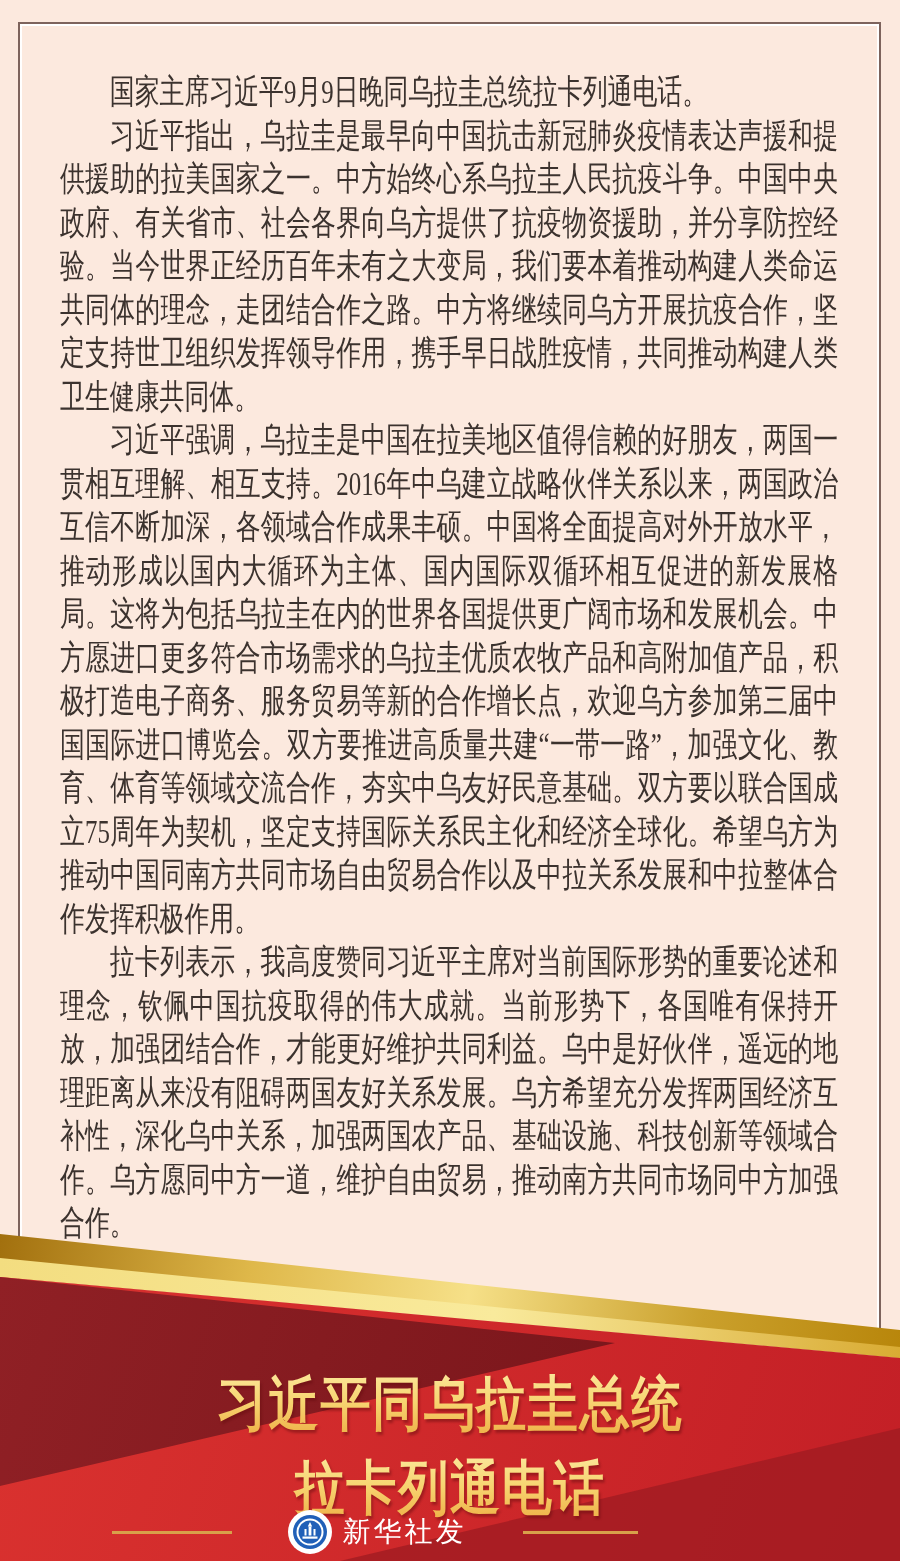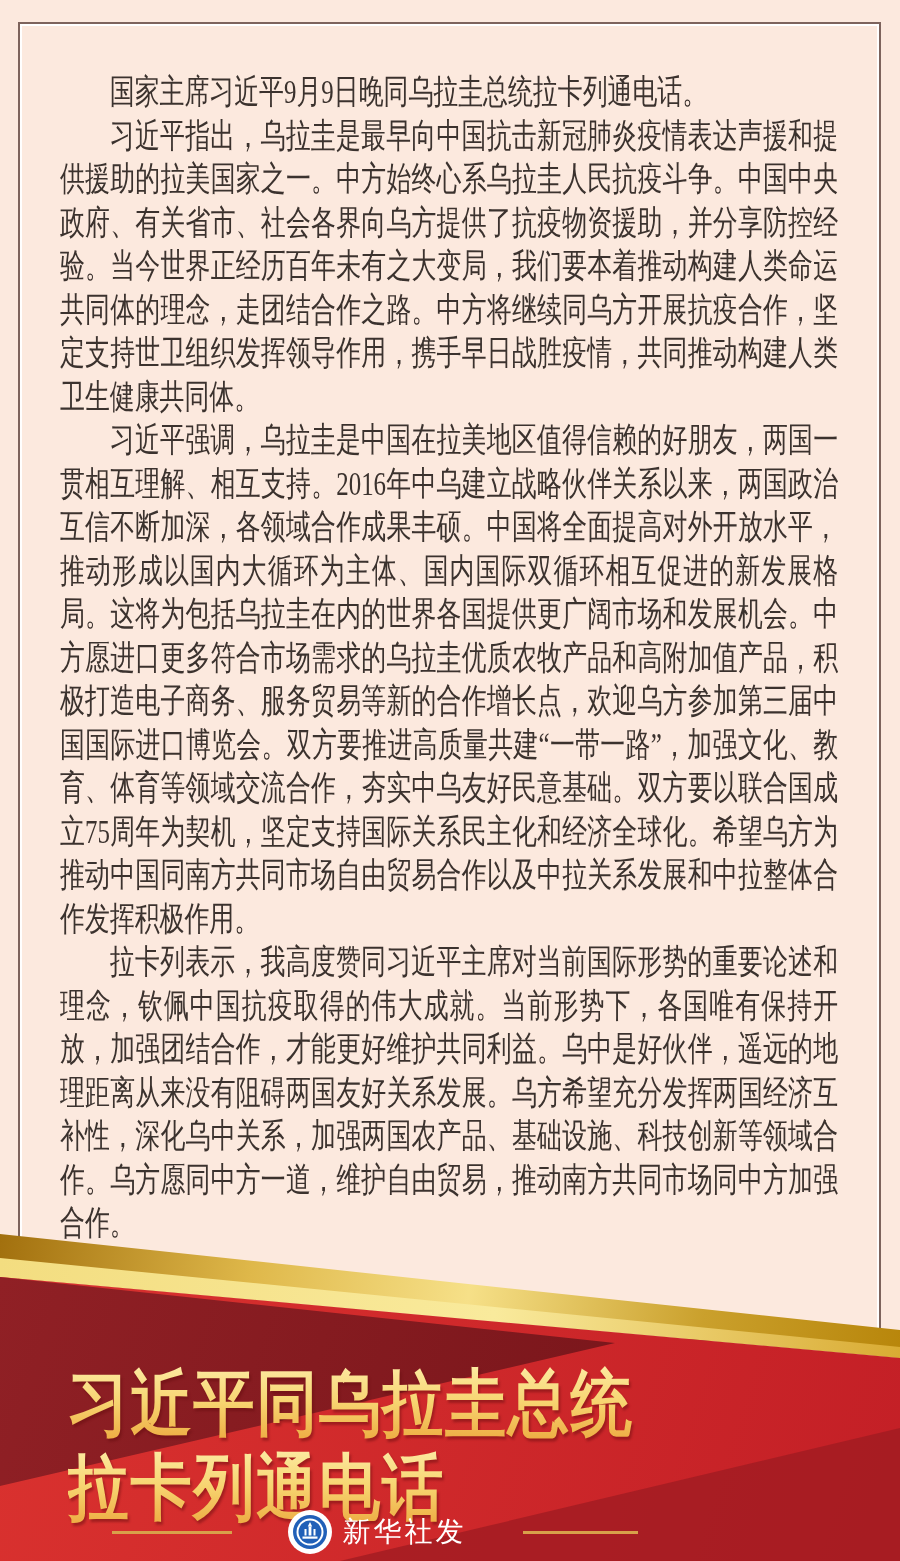--- a/index.html
+++ b/index.html
@@ -23,22 +23,22 @@
     font-size:34px;line-height:43.5px;
     color:var(--text_color,#3b322e);
     text-align:justify;
     z-index:2;
   }
   .article p{margin:0;text-indent:2em;}
   
   .banner-svg{position:absolute;left:0;top:0;width:900px;height:1561px;z-index:3;}
   .banner-title{
     position:absolute;left:0;top:1362px;width:900px;z-index:4;
-    font-weight:bold;
-    font-size:72px;line-height:84px;letter-spacing:2px;
+    text-align:center;font-weight:bold;
+    font-size:59px;line-height:84px;letter-spacing:2px;
   }
   .banner-title .tline{
     transform:scaleX(0.85);transform-origin:50% 50%;
     background:linear-gradient(180deg,var(--title_gold_top,#fdeca6) 0%,#f7d470 48%,var(--title_gold_bottom,#eca63c) 100%);
     -webkit-background-clip:text;background-clip:text;color:transparent;
     filter:drop-shadow(2px 3px 1px rgba(100,10,14,0.45));
   }
   
   .credit{
     position:absolute;left:0;top:1510px;width:749px;z-index:4;

